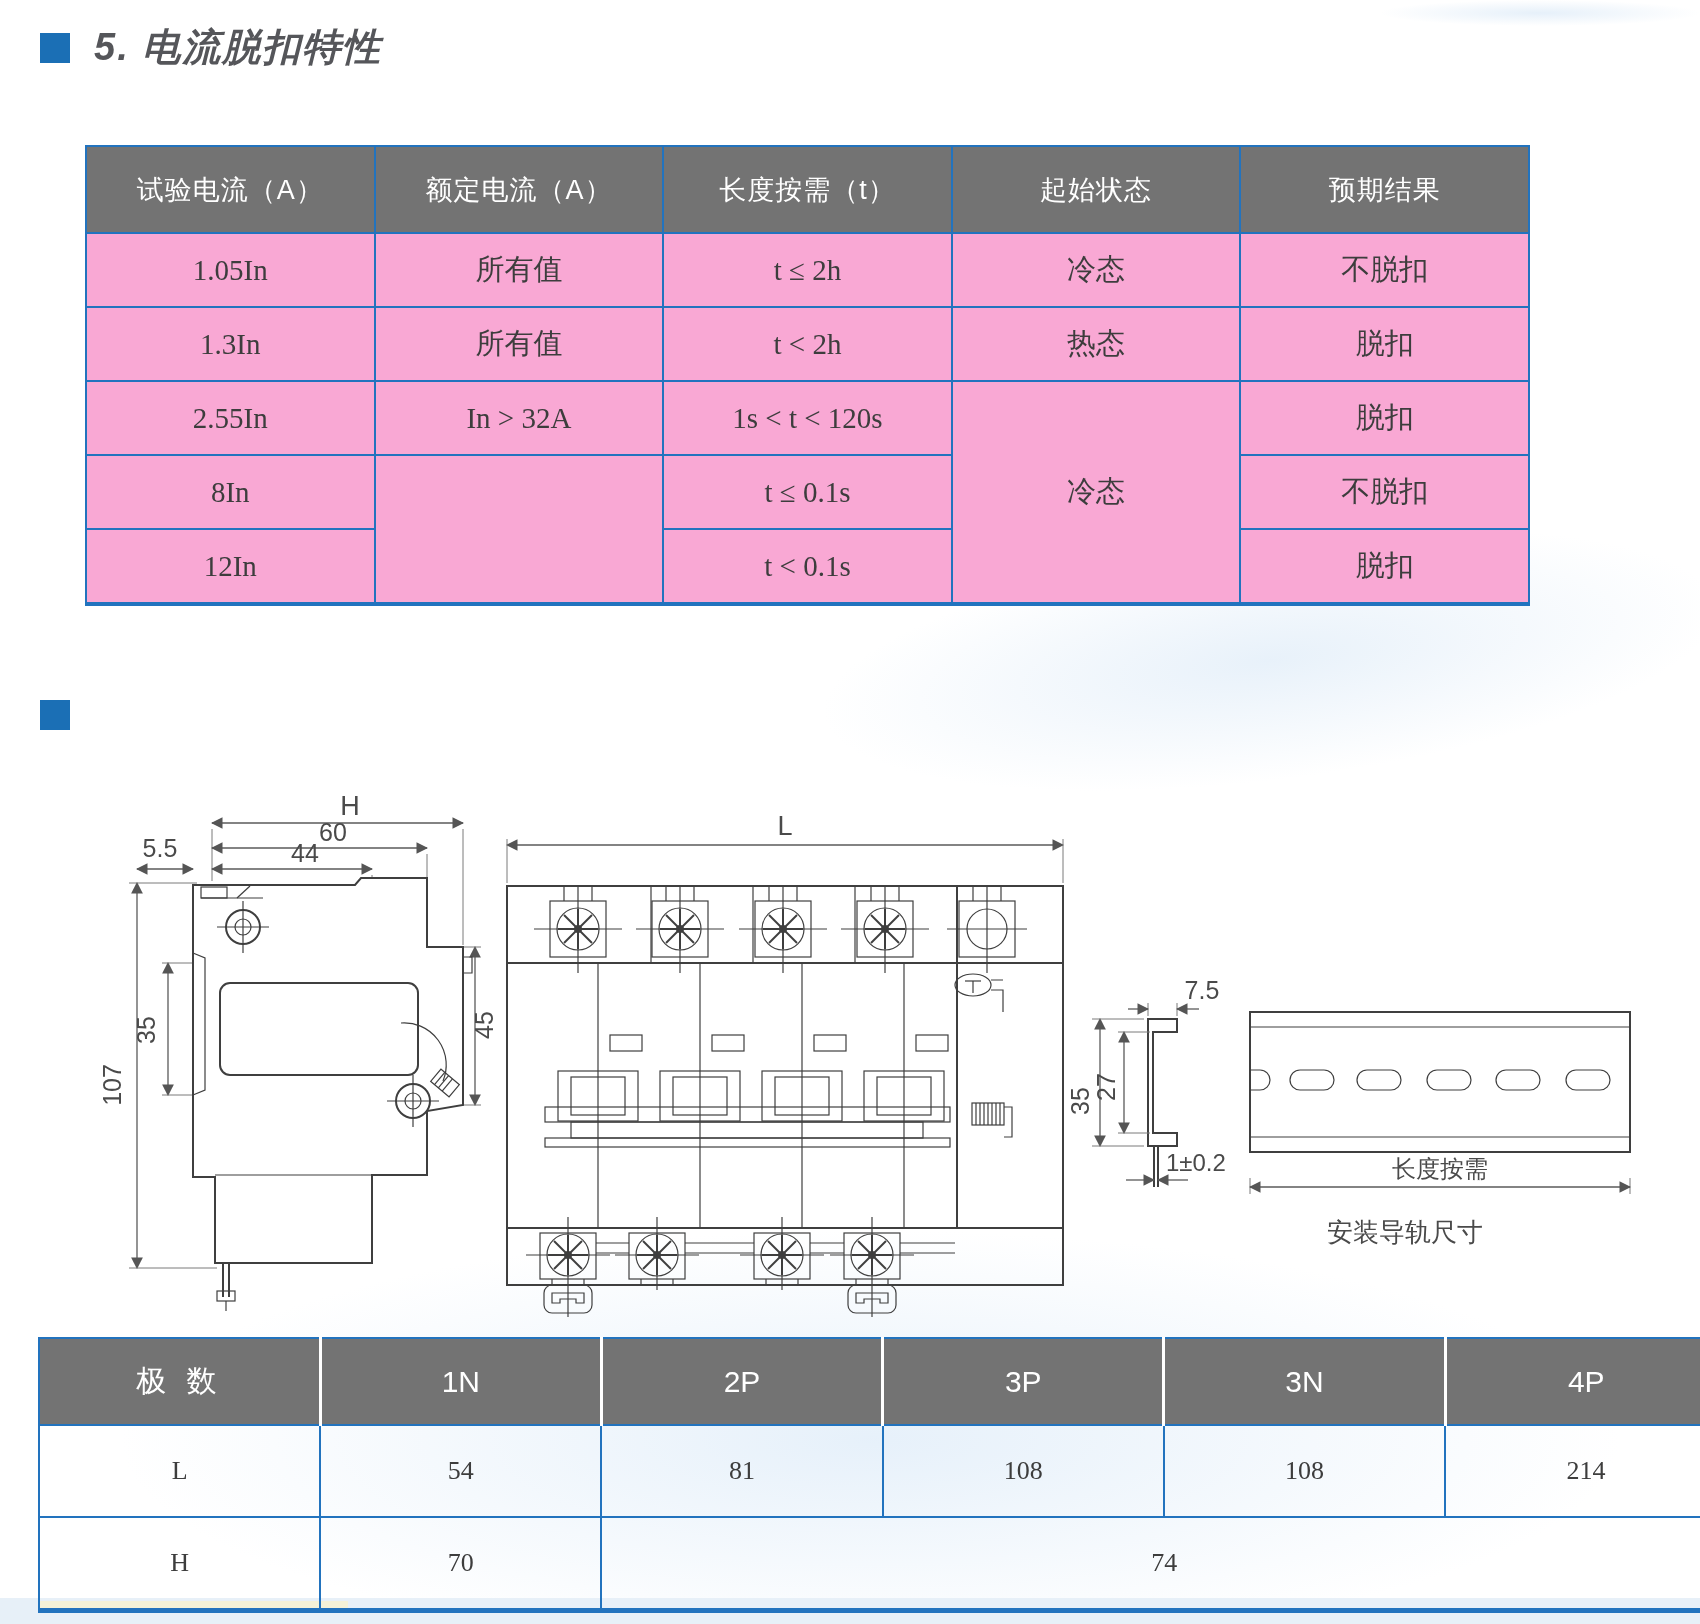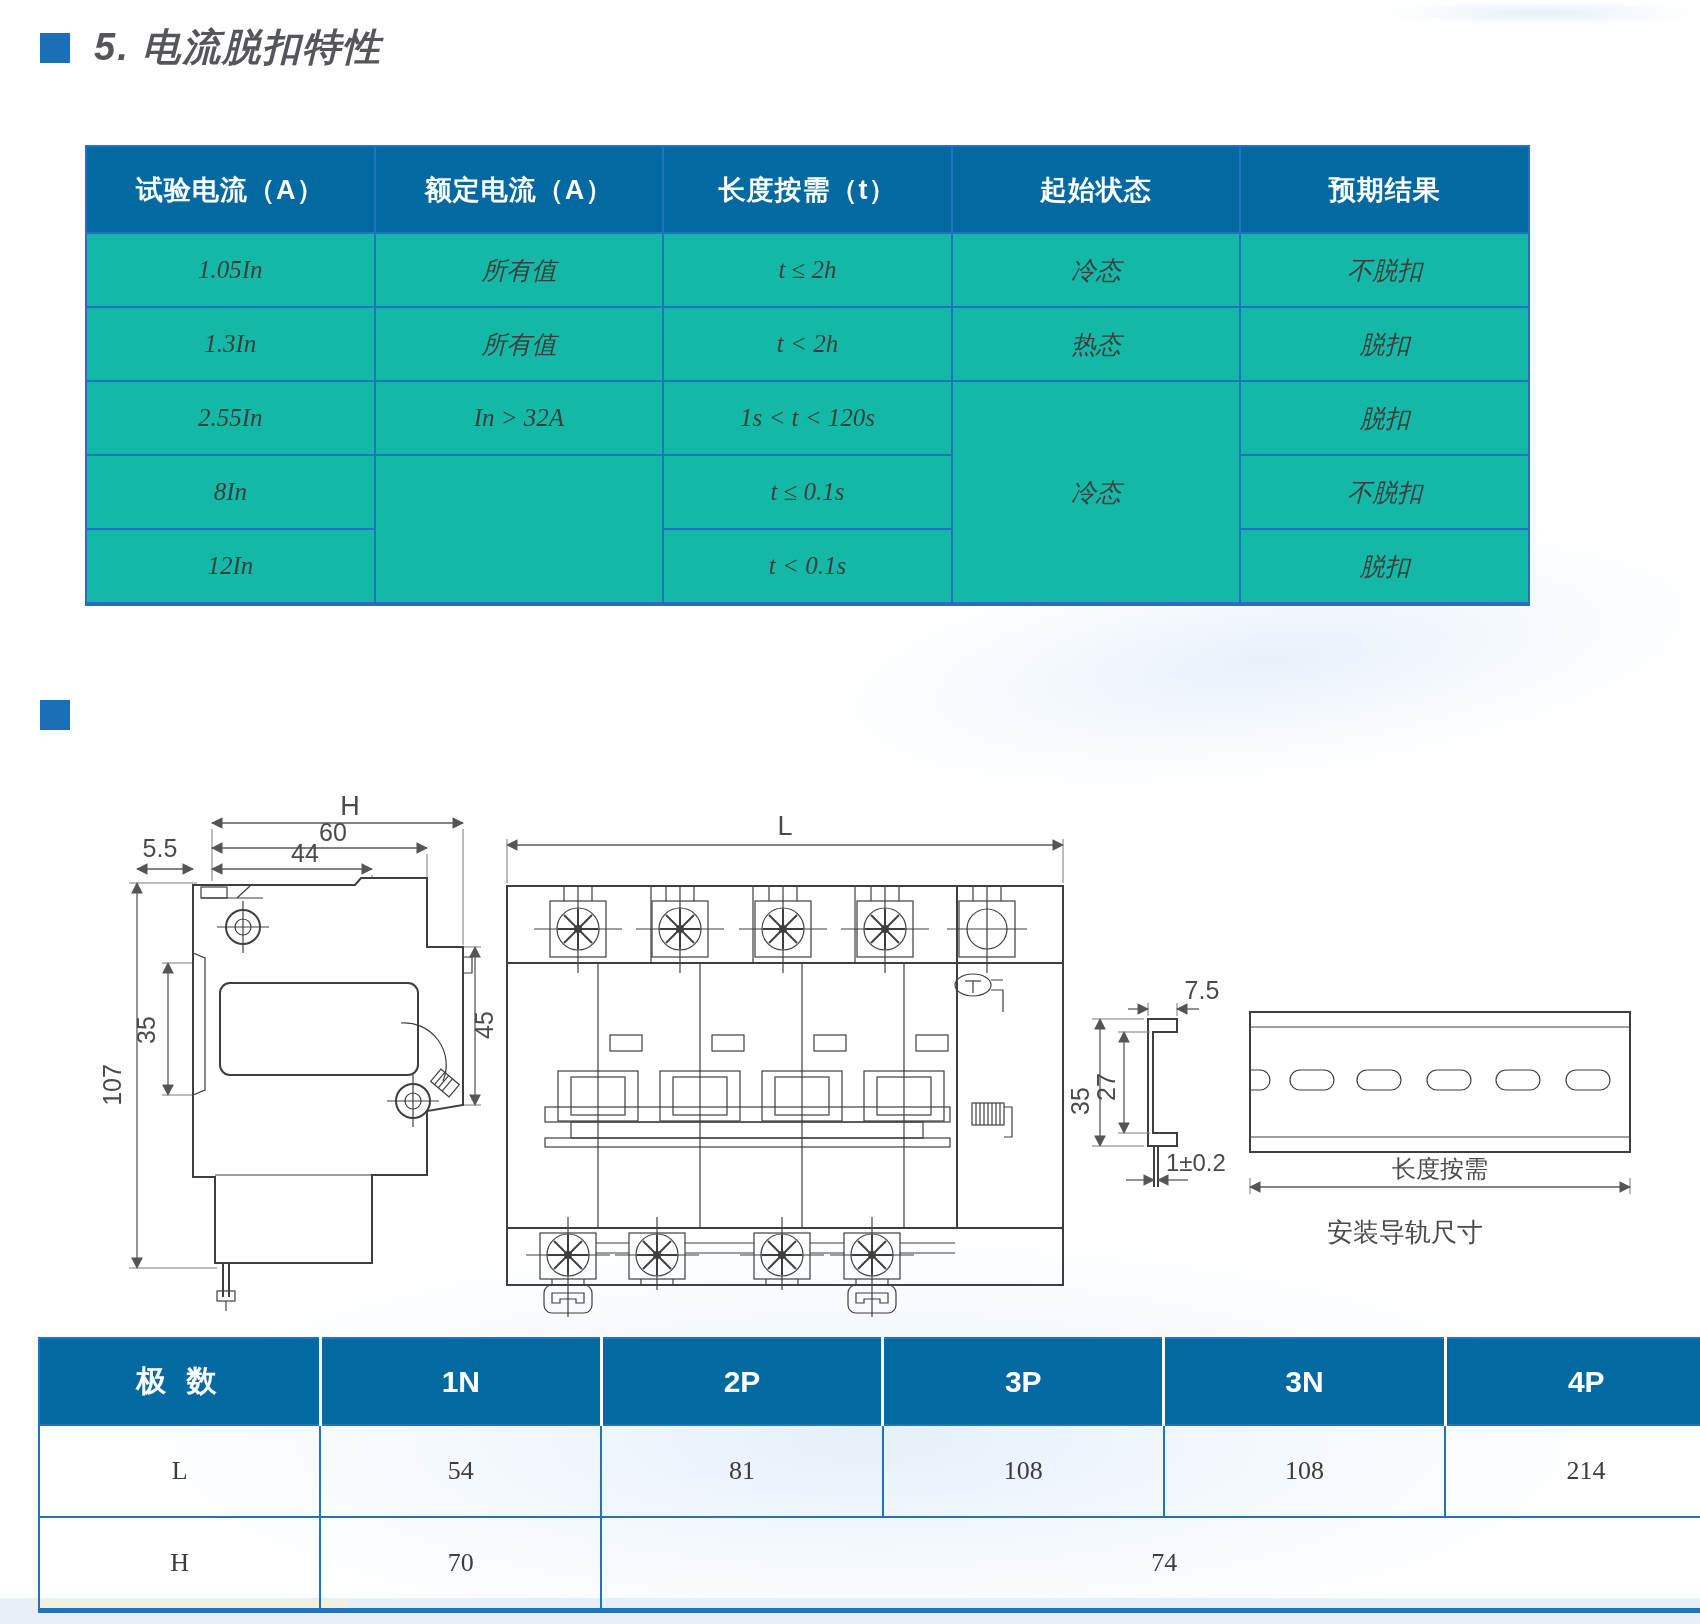--- a/index.html
+++ b/index.html
@@ -18,32 +18,32 @@
        background:radial-gradient(closest-side,rgba(213,230,246,.6),rgba(213,230,246,0));}
 
   .sec-title{position:absolute;display:flex;align-items:center;gap:24px;}
   .sec-title .bullet{width:30px;height:30px;background:#1b6fb5;display:inline-block;}
   .sec-title .txt{font-size:38px;font-weight:bold;color:#55565a;letter-spacing:2px;font-style:italic;}
   #sec5{left:40px;top:22px;} #sec6{left:40px;top:700px;}
 
   table{border-collapse:collapse;table-layout:fixed;position:absolute;}
   .t1{left:85px;top:145px;width:1445px;}
   .t2{left:38px;top:1337px;width:1690px;}
-  th{background:#0369a1;color:#ffffff;font-weight:bold;text-align:center;vertical-align:middle;
+  th{background:#737373;color:#ffffff;font-weight:normal;text-align:center;vertical-align:middle;
      border-top:2px solid #2273be;border-bottom:2px solid #2273be;}
   th + th{border-left:3px solid #ffffff;}
   .t1 th{height:83px;font-size:27px;border-left:2px solid #2273be;letter-spacing:1px;}
   .t1 th:first-child{border-left:2px solid #2273be;}
   .t1 th:last-child{border-right:2px solid #2273be;}
   .t2 th{height:83px;font-size:30px;}
   .t2 th:first-child{border-left:2px solid #2273be;letter-spacing:6px;}
   .t2 th:last-child{border-right:2px solid #2273be;}
   td{border:2px solid #2273be;text-align:center;vertical-align:middle;color:#3d3d3d;
      font-family:"Liberation Serif","DejaVu Serif",serif;background:transparent;}
-  .t1 td{height:70px;font-size:25px;background:#14b8a6;font-style:italic;}
+  .t1 td{height:70px;font-size:29px;background:#f9a8d4;}
   .t1{border-bottom:4px solid #2273be;}
   .t2 td{height:88px;font-size:26px;}
   .t2{border-bottom:5px solid #2273be;}
 
   .drawing{position:absolute;}
   svg text{font-family:"Liberation Sans",sans-serif;fill:#4a4a4a;}
   .dim{stroke:#5a5a5a;stroke-width:1.3;fill:none;}
   .ext{stroke:#7a7a7a;stroke-width:1;fill:none;}
   .body-ln{stroke:#3f3f3f;stroke-width:2;fill:none;}
   .body-fill{stroke:#3f3f3f;stroke-width:2;fill:#ffffff;}

